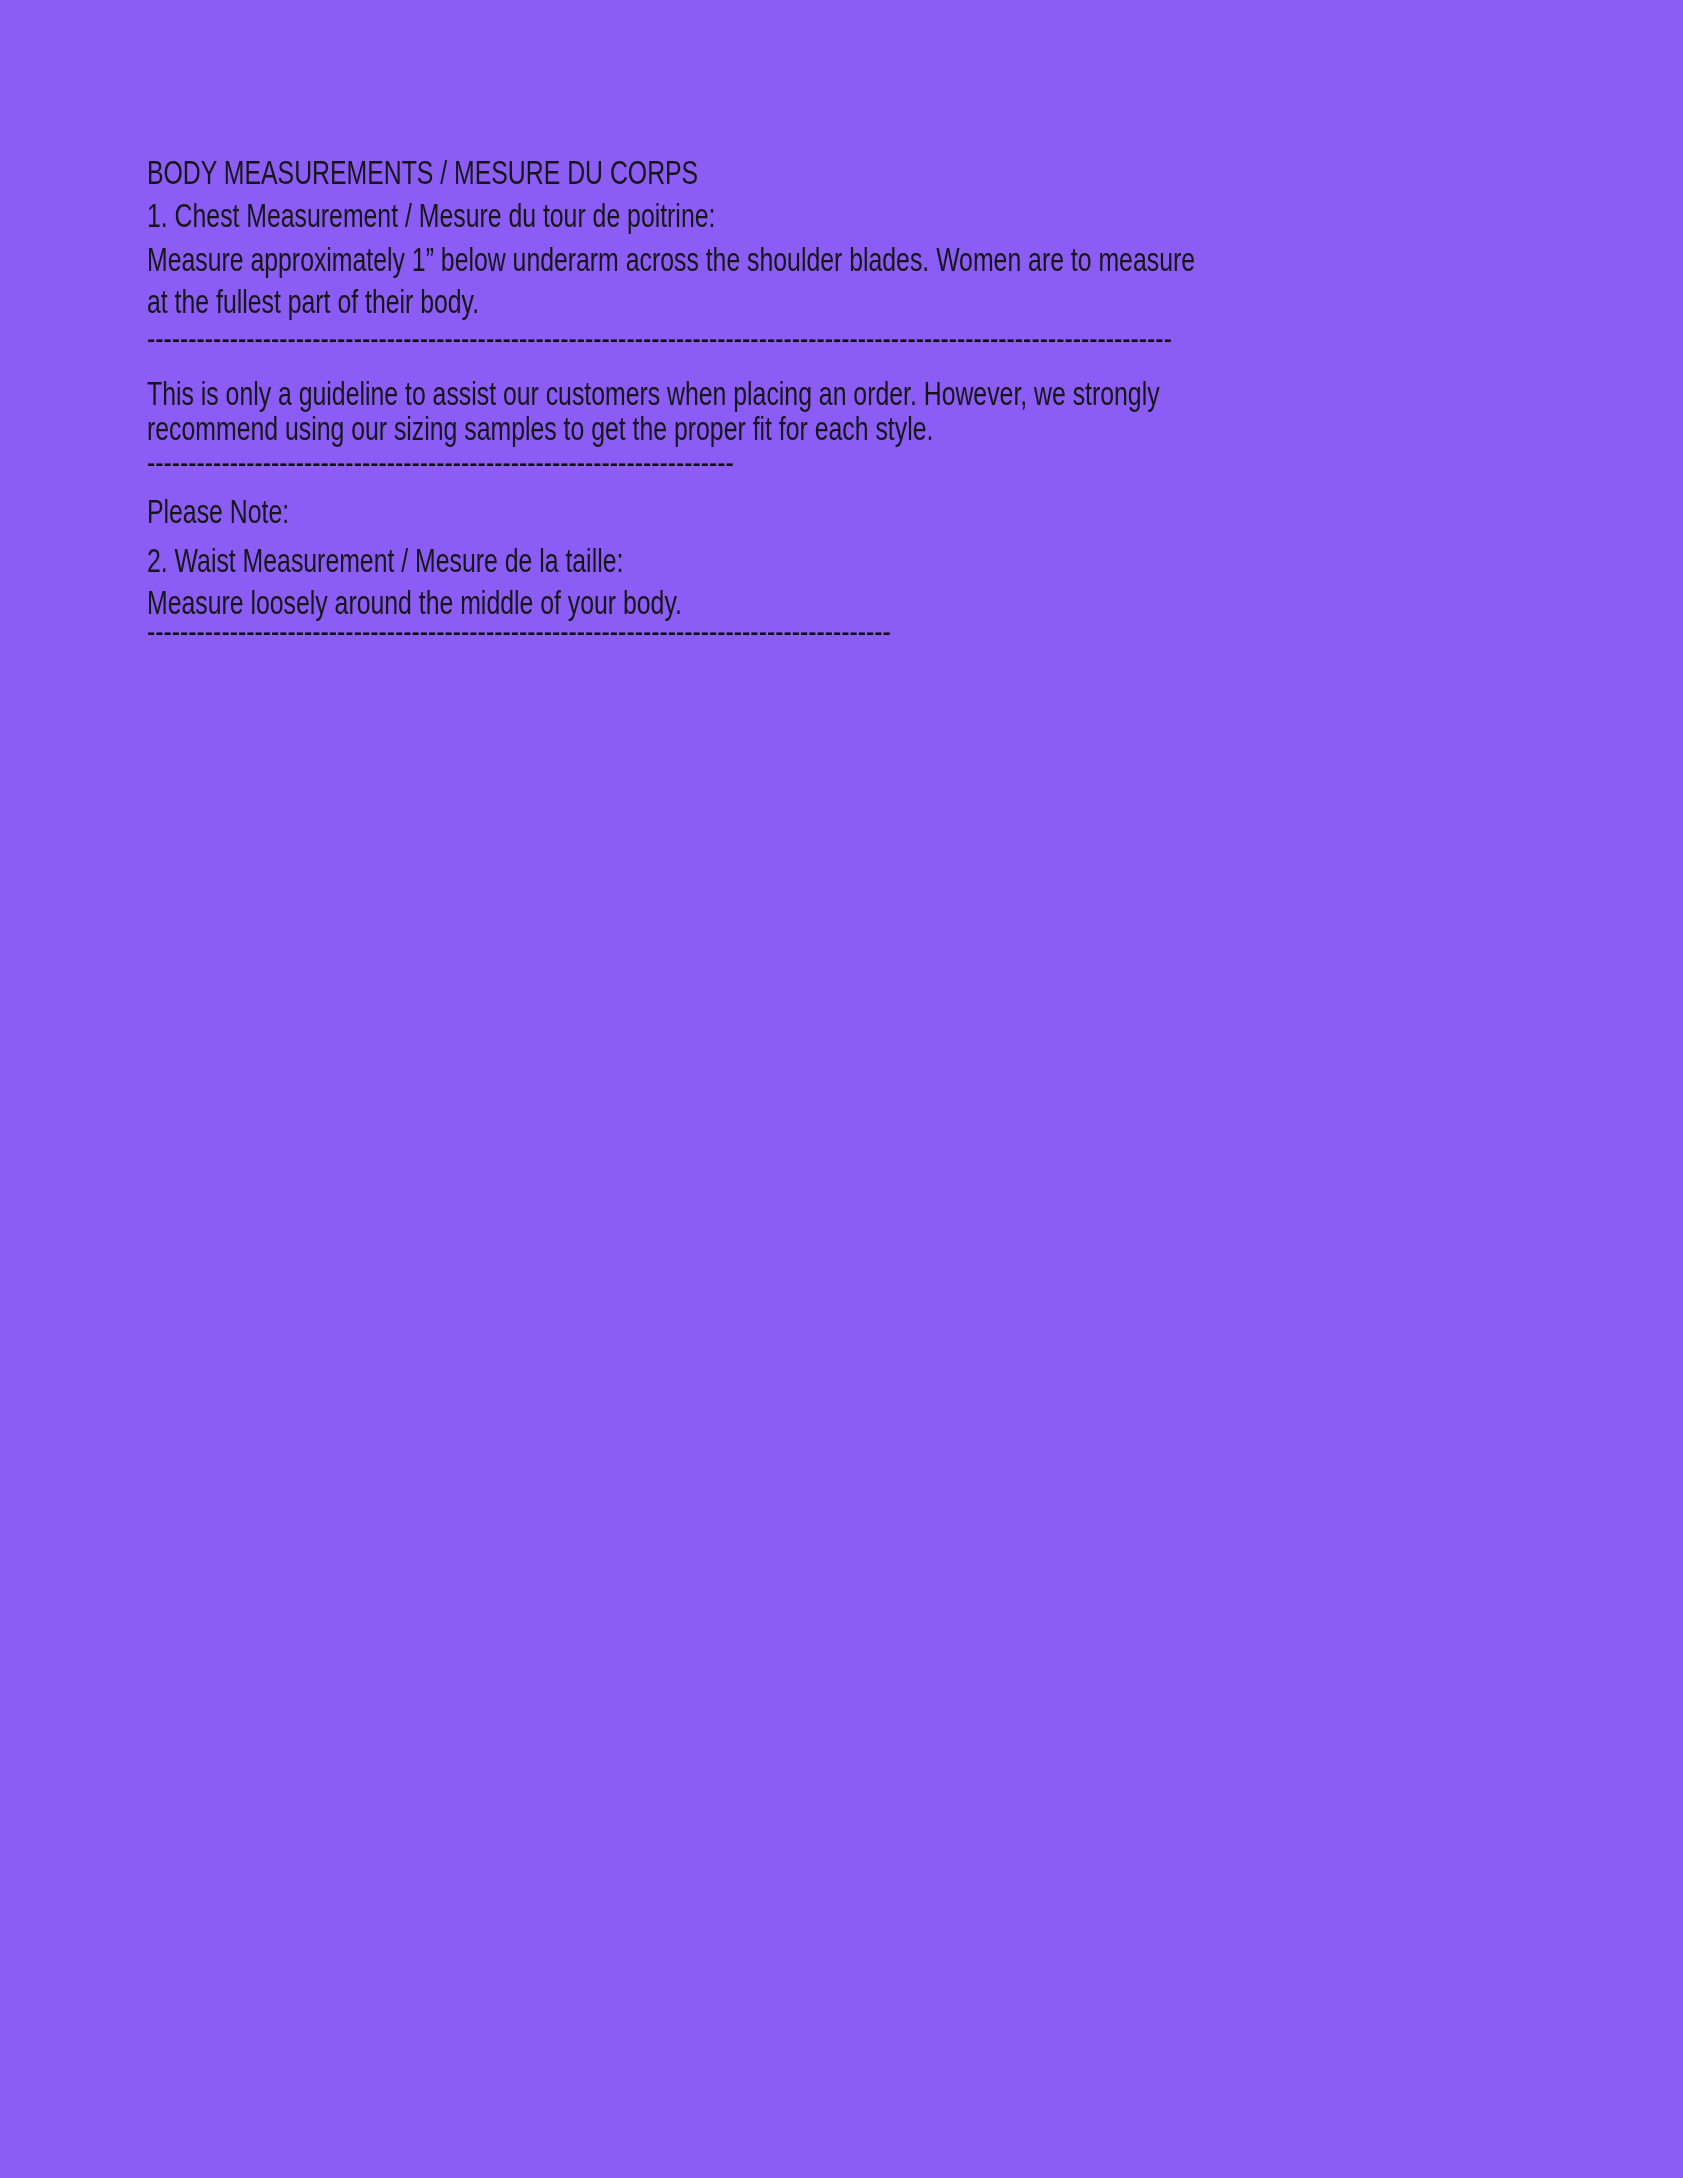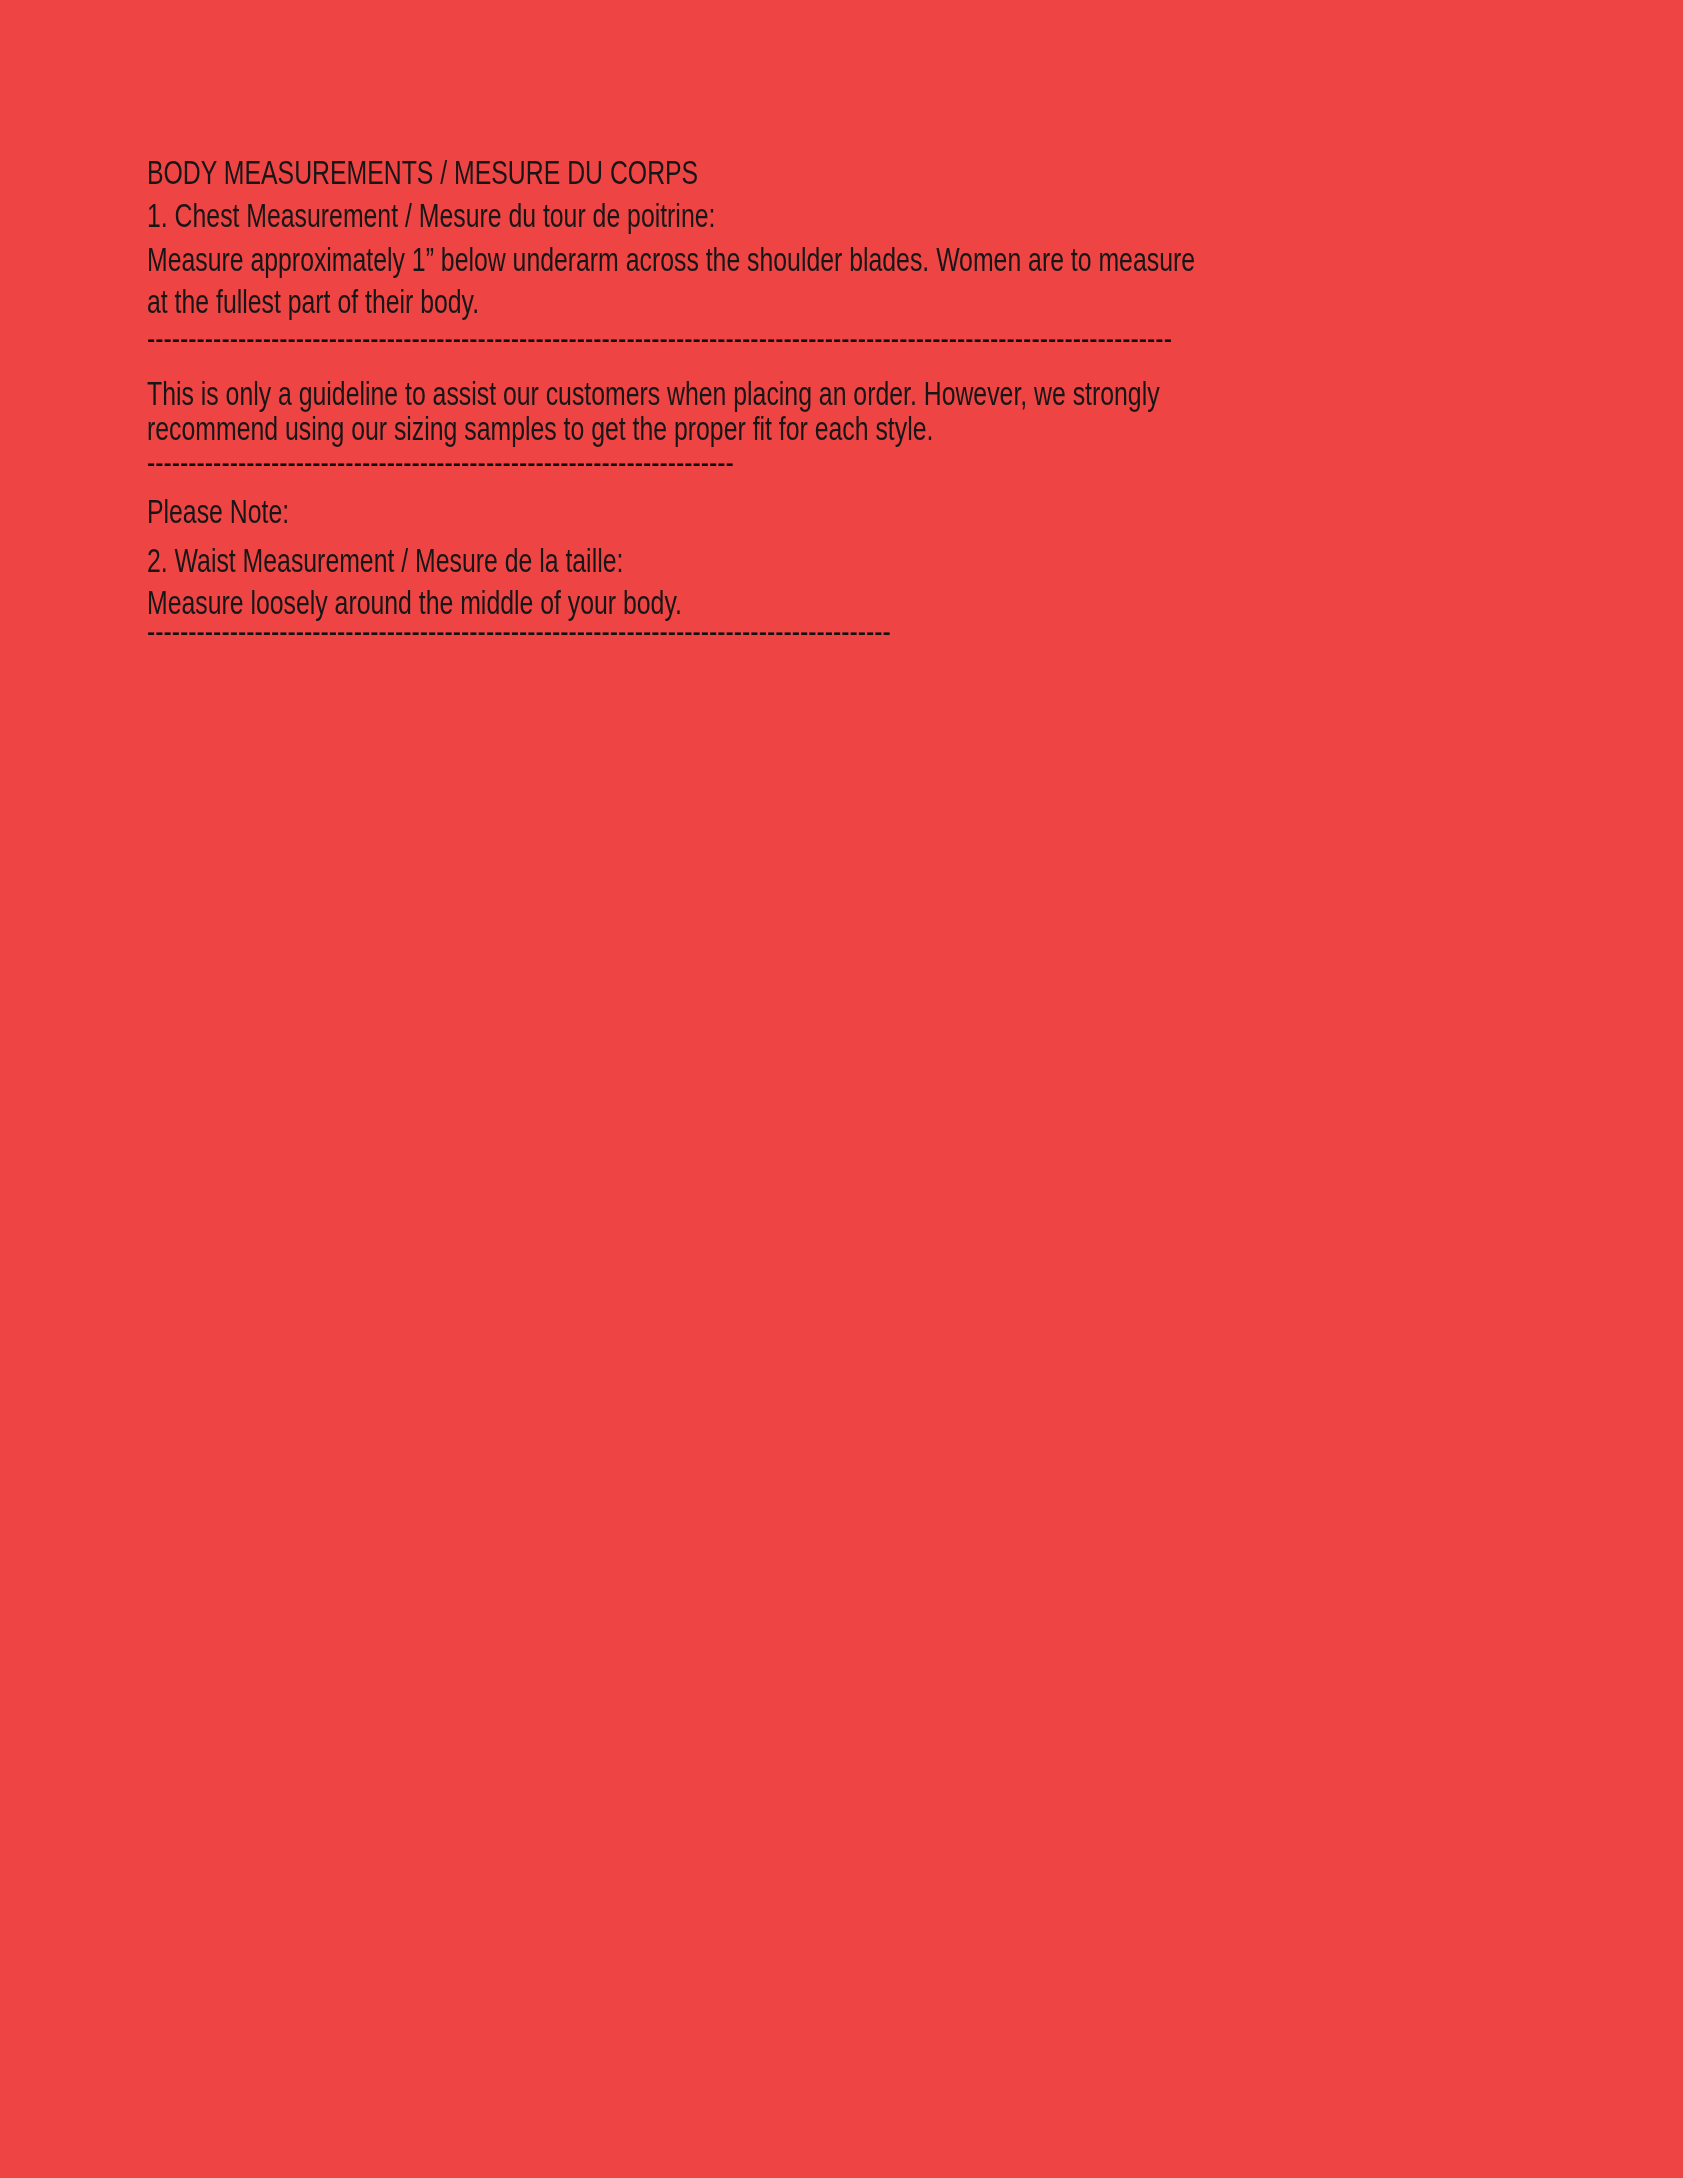--- a/index.html
+++ b/index.html
@@ -4,21 +4,21 @@
 <style>
   html, body {
     margin: 0;
     padding: 0;
     background: #ffffff;
   }
   .page {
     position: relative;
     width: 1683px;
     height: 2178px;
-    background: #ef4444;
+    background: #8b5cf6;
     overflow: hidden;
     font-family: "Liberation Sans", "DejaVu Sans", sans-serif;
     color: #161616;
   }
   .line {
     position: absolute;
     left: 147px;
     font-size: 34px;
     line-height: 34px;
     white-space: nowrap;

